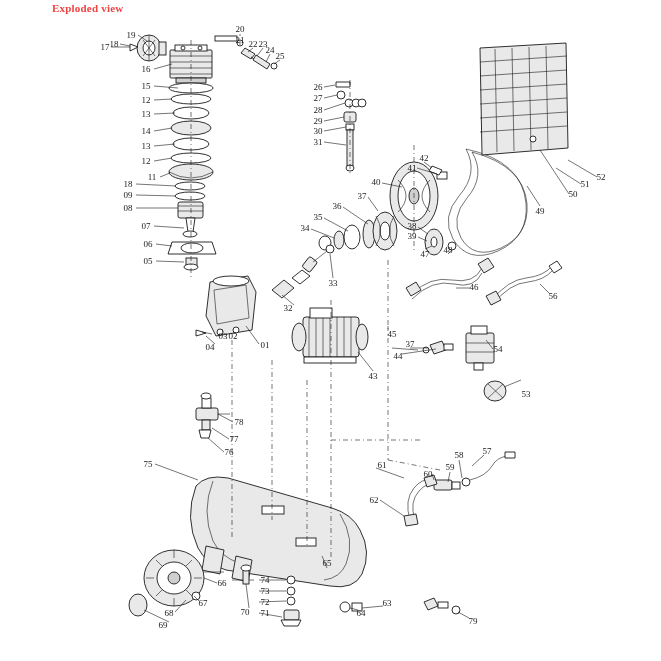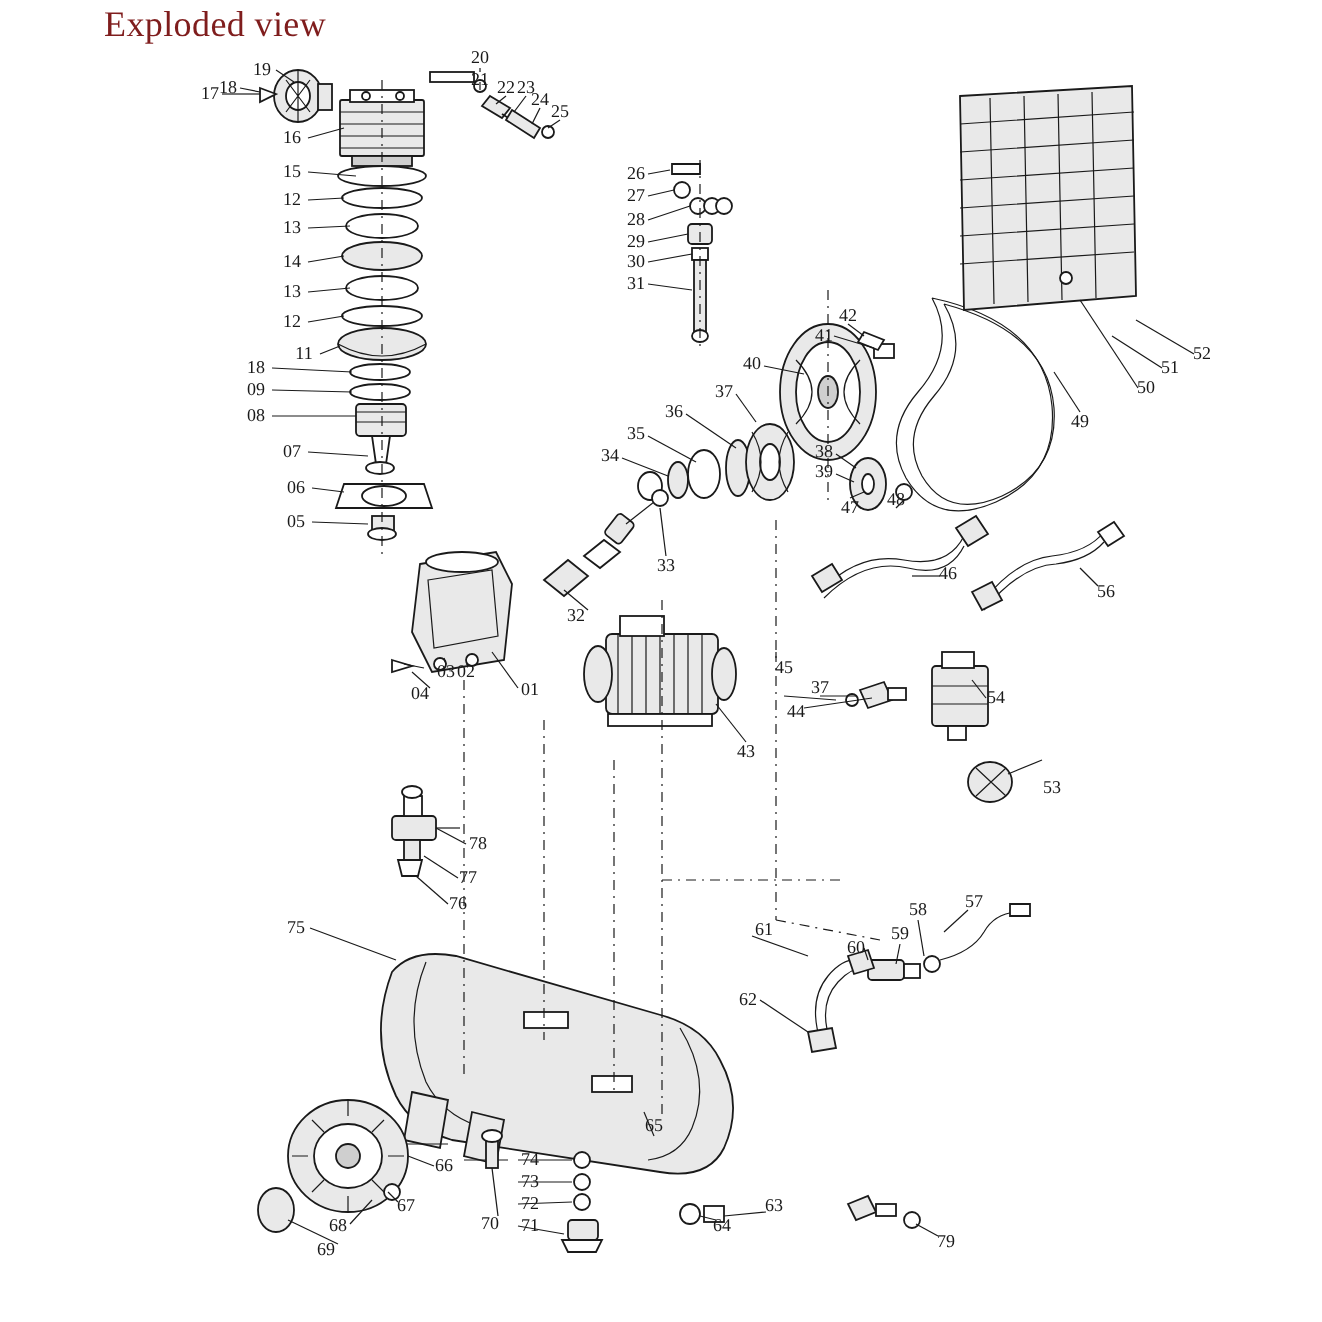--- a/index.html
+++ b/index.html
@@ -16,24 +16,24 @@
     width: 661px;
     height: 661px;
     background: #ffffff;
     overflow: hidden;
   }
   #title {
     position: absolute;
     left: 52px;
     top: 2px;
     font-family: "Liberation Serif", serif;
-    font-weight: normal;
-    font-size: 18px;
+    font-weight: bold;
+    font-size: 11px;
     letter-spacing: 0.2px;
-    color: #7f1d1d;
+    color: #ef4444;
   }
   #diagram-svg {
     position: absolute;
     left: 0;
     top: 0;
     width: 661px;
     height: 661px;
   }
   .callout {
     position: absolute;

